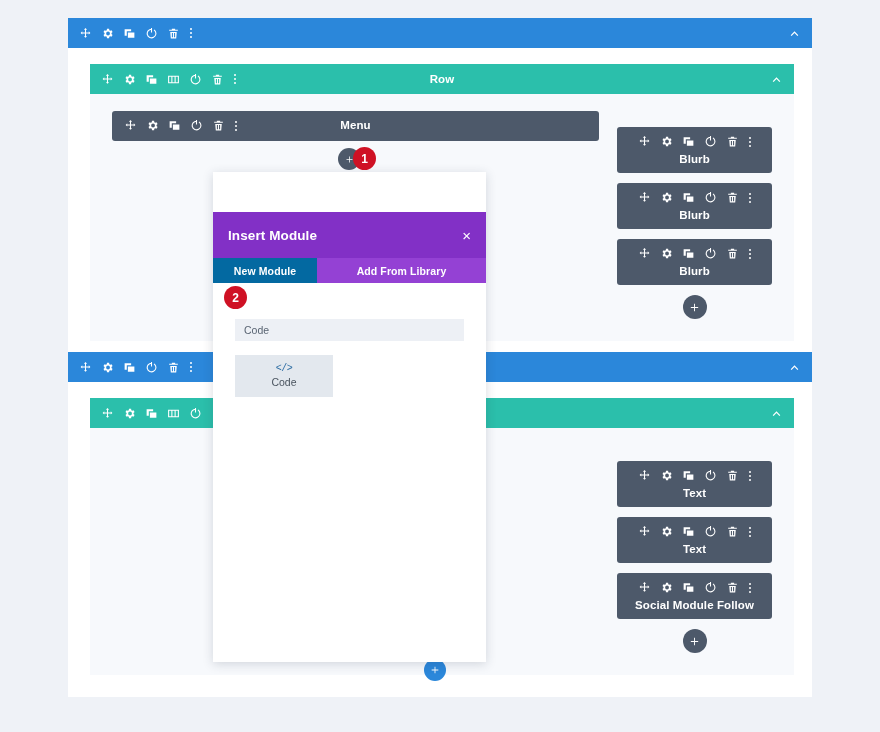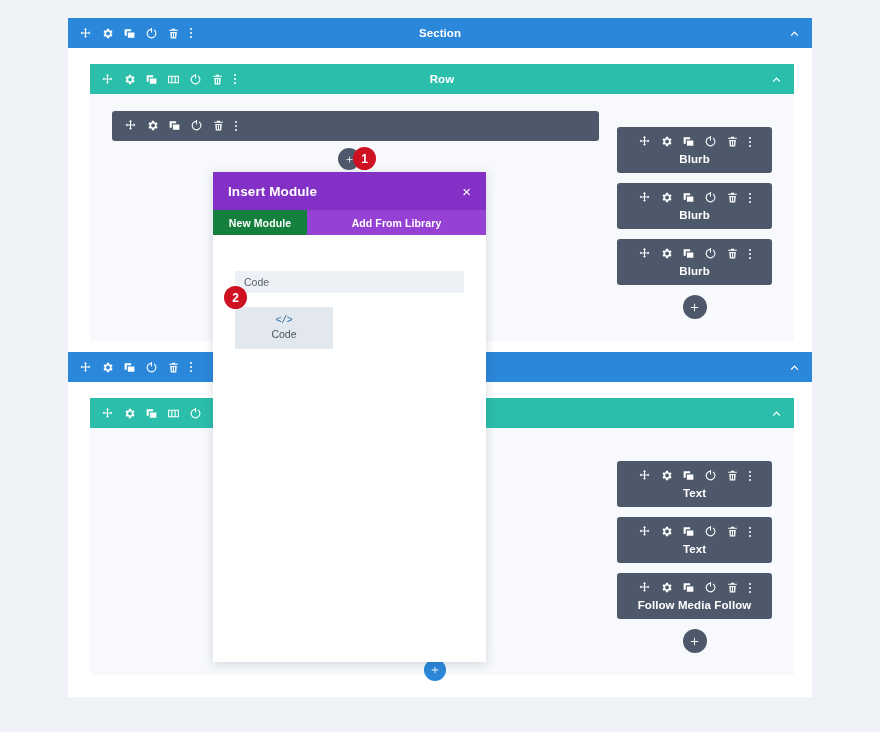--- a/index.html
+++ b/index.html
@@ -170,25 +170,26 @@
     left: 213px;
     top: 172px;
     width: 273px;
     height: 490px;
     background: #ffffff;
     z-index: 20;
     box-shadow: 0 2px 10px rgba(40,50,70,0.18);
     overflow: hidden;
   }
   .modal-header {
-    height: 38px;
+    height: 46px;
     background: #8230c6;
     display: flex;
     align-items: center;
     padding: 0 15px;
+    margin-top: 40px;
   }
   .modal-title {
     color: #ffffff;
     font-size: 13.5px;
     font-weight: bold;
     letter-spacing: 0.1px;
   }
   .modal-close {
     margin-left: auto;
     color: #ffffff;
@@ -201,21 +202,21 @@
     height: 25px;
     background: #9441d4;
   }
   .modal-tab {
     display: flex; align-items: center; justify-content: center;
     color: #ffffff;
     font-size: 10.5px;
     font-weight: bold;
     letter-spacing: 0.1px;
   }
-  .modal-tab.active { background: #15803d; width: 94px; }
+  .modal-tab.active { background: #0369a1; width: 104px; }
   .modal-tab.inactive { flex: 1 1 auto; }
 
   .modal-body { padding: 20px 22px 0 22px; margin-top: 16px; }
 
   .search-field {
     height: 22px;
     background: #edf0f5;
     display: flex; align-items: center;
     padding: 0 9px;
     color: #5a6573;
@@ -294,21 +295,20 @@
             <svg viewBox="0 0 24 24">
               <path d="M9 3h6v2h5v2H4V5h5V3zm-3 6h12l-1 12H7L6 9zm3 2v8h2v-8H9zm4 0v8h2v-8h-2z"></path>
             </svg>
           </span>
         <span class="ico-dots">
             <i></i>
             <i></i>
             <i></i>
           </span>
       </div>
-      <div class="bar-title">Section</div>
       <div class="bar-collapse">
         <span class="chev">
             <svg viewBox="0 0 24 24">
               <path d="M12 8l7 7-1.6 1.6L12 11.2 6.6 16.6 5 15z"></path>
             </svg>
           </span>
       </div>
     </div>
 
     <div class="section-body">
@@ -390,20 +390,21 @@
                     <svg viewBox="0 0 24 24">
                       <path d="M9 3h6v2h5v2H4V5h5V3zm-3 6h12l-1 12H7L6 9zm3 2v8h2v-8H9zm4 0v8h2v-8h-2z"></path>
                     </svg>
                   </span>
                 <span class="ico-dots">
                     <i></i>
                     <i></i>
                     <i></i>
                   </span>
               </div>
+              <div class="module-label">Menu</div>
             </div>
           </div>
 
           <div class="col-side">
             <div class="module">
               <div class="module-icons">
                 <span class="ico">
                     <svg viewBox="0 0 24 24">
                       <path d="M12 2l3 3h-2v5h5V8l3 3-3 3v-2h-5v5h2l-3 3-3-3h2v-5H6v2l-3-3 3-3v2h5V5H9l3-3z"></path>
                     </svg>
@@ -718,21 +719,21 @@
                     <svg viewBox="0 0 24 24">
                       <path d="M9 3h6v2h5v2H4V5h5V3zm-3 6h12l-1 12H7L6 9zm3 2v8h2v-8H9zm4 0v8h2v-8h-2z"></path>
                     </svg>
                   </span>
                 <span class="ico-dots">
                     <i></i>
                     <i></i>
                     <i></i>
                   </span>
               </div>
-              <div class="module-label">Follow Media Follow</div>
+              <div class="module-label">Social Module Follow</div>
             </div>
 
             <div class="add-circle">
               <svg viewBox="0 0 24 24">
                   <path d="M11 4h2v7h7v2h-7v7h-2v-7H4v-2h7z"></path>
                 </svg>
             </div>
           </div>
         </div>
       </div>

